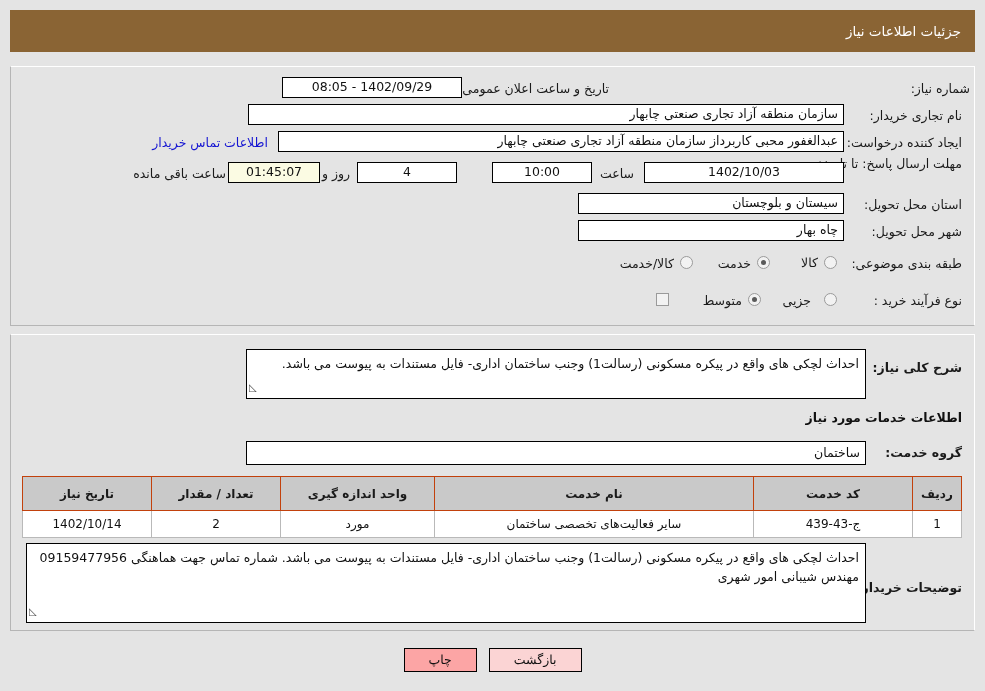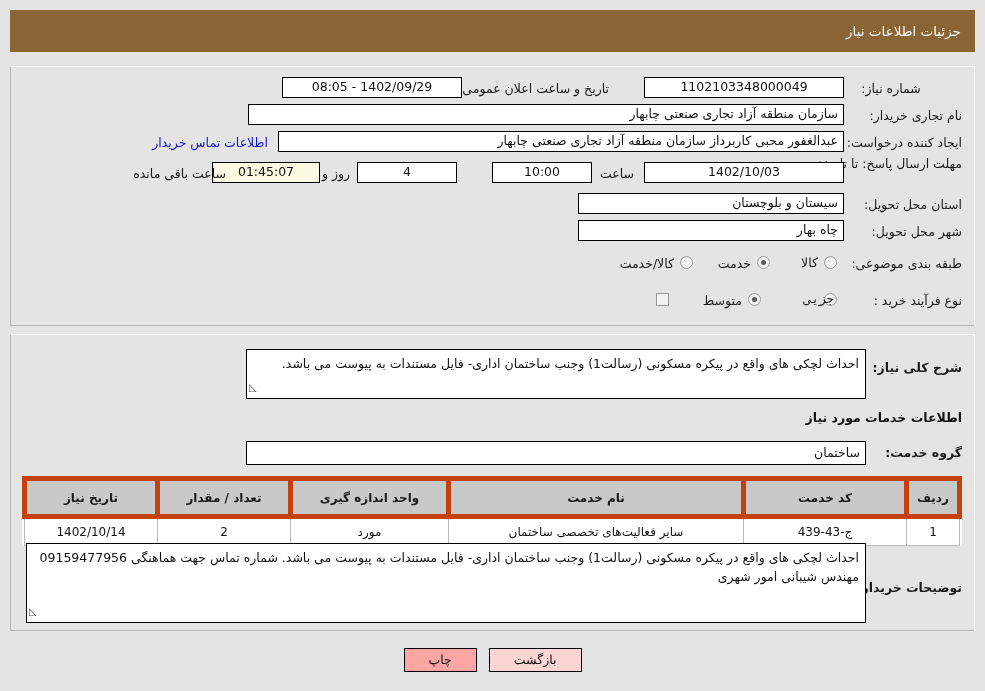--- a/index.html
+++ b/index.html
@@ -137,21 +137,21 @@
 
   
   table.grid {
     position: absolute;
     border-collapse: collapse;
     font-size: 12px;
     background: #ffffff;
   }
   table.grid th {
     background: #c9c9c9;
-    border: 5px solid #c2410c;
+    border: 1px solid #c2410c;
     font-weight: bold;
     color: #1a1a1a;
     height: 25px;
     padding: 4px 4px;
     text-align: center;
     white-space: nowrap;
   }
   table.grid td {
     background: #ffffff;
     border: 1px solid #b9b9b9;
@@ -216,40 +216,39 @@
   <div class="wm-shield"></div>
   <span class="wm-text">AriaTender.net</span>
 </div>
 
 <div class="titlebar">
   <span>جزئیات اطلاعات نیاز</span>
 </div>
 
 <div class="panel panel-top">
 
-  <div class="lbl" style="top:14px; right:28px; width:110px;text-align:center;">شماره نیاز:</div>
-  <div class="fld center" style="top:10px; right:130px; width:200px;">1102103348000049</div>
+  <div class="lbl" style="top:14px; right:4px; width:110px;">شماره نیاز:</div>
 
   <div class="lbl" style="top:14px; right:365px;">تاریخ و ساعت اعلان عمومی:</div>
   <div class="fld center" style="top:10px; right:512px; width:180px;">1402/09/29 - 08:05</div>
 
   <div class="lbl" style="top:41px; right:12px; width:110px;">نام تجاری خریدار:</div>
   <div class="fld right" style="top:37px; right:130px; width:596px;">سازمان منطقه آزاد تجاری صنعتی چابهار</div>
 
   <div class="lbl" style="top:68px; right:12px; width:110px;">ایجاد کننده درخواست:</div>
   <div class="fld right" style="top:64px; right:130px; width:566px;">عبدالغفور محبی کاربرداز سازمان منطقه آزاد تجاری صنعتی چابهار</div>
   <div class="link" style="top:68px; right:706px;">اطلاعات تماس خریدار</div>
 
   <div class="lbl" style="top:89px; right:12px; width:110px; line-height:16px;">مهلت ارسال پاسخ: تا تاریخ:</div>
   <div class="fld center" style="top:95px; right:130px; width:200px;">1402/10/03</div>
   <div class="lbl" style="top:99px; right:340px;">ساعت</div>
   <div class="fld center" style="top:95px; right:382px; width:100px;">10:00</div>
   <div class="fld center" style="top:95px; right:517px; width:100px;">4</div>
   <div class="lbl" style="top:99px; right:624px;">روز و</div>
-  <div class="fld center timer" style="top:95px; right:654px; width:108px;">01:45:07</div>
+  <div class="fld center timer" style="top:95px; right:654px; width:92px;">01:45:07</div>
   <div class="lbl" style="top:99px; right:748px;">ساعت باقی مانده</div>
 
   <div class="lbl" style="top:130px; right:12px; width:110px;">استان محل تحویل:</div>
   <div class="fld right" style="top:126px; right:130px; width:266px;">سیستان و بلوچستان</div>
 
   <div class="lbl" style="top:157px; right:12px; width:110px;">شهر محل تحویل:</div>
   <div class="fld right" style="top:153px; right:130px; width:266px;">چاه بهار</div>
 
   <div class="lbl" style="top:189px; right:12px; width:110px;">طبقه بندی موضوعی:</div>
 
@@ -258,21 +257,21 @@
 
   <div class="radio on" style="top:189px; right:204px;"></div>
   <div class="lbl" style="top:189px; right:223px;">خدمت</div>
 
   <div class="radio" style="top:189px; right:281px;"></div>
   <div class="lbl" style="top:189px; right:300px;">کالا/خدمت</div>
 
   <div class="lbl" style="top:226px; right:12px; width:110px;">نوع فرآیند خرید :</div>
 
   <div class="radio" style="top:226px; right:137px;"></div>
-  <div class="lbl" style="top:226px; right:140px;font-family:Liberation Mono, monospace;">جزیی</div>
+  <div class="lbl" style="top:226px; right:163px;">جزیی</div>
 
   <div class="radio on" style="top:226px; right:213px;"></div>
   <div class="lbl" style="top:226px; right:232px;">متوسط</div>
 
   <div class="chk" style="top:226px; right:305px;"></div>
 </div>
 
 <div class="panel panel-mid">
 
   <div class="lbl" style="top:25px; right:12px; width:92px; font-weight:bold;margin-left:6px;">شرح کلی نیاز:</div>

